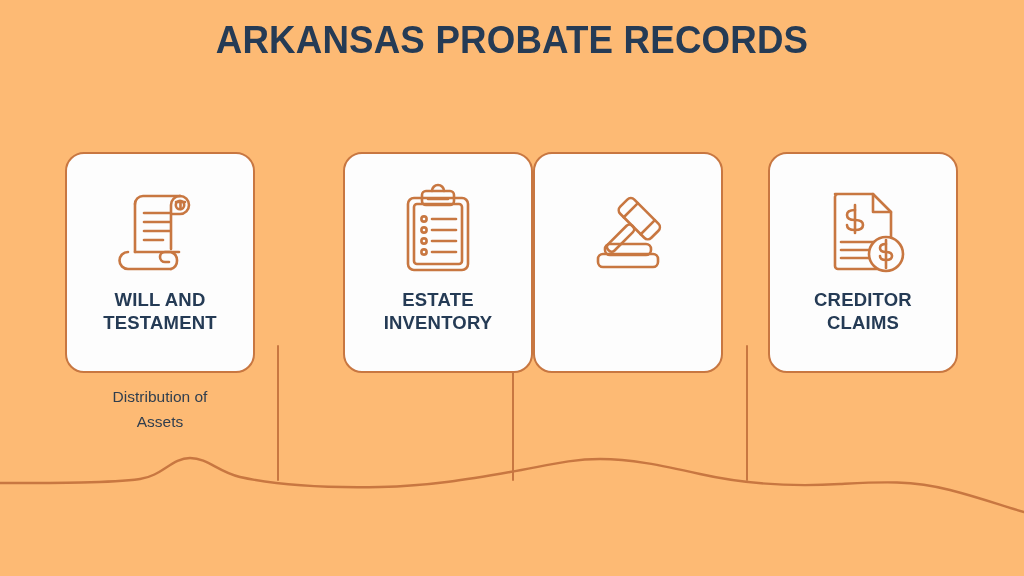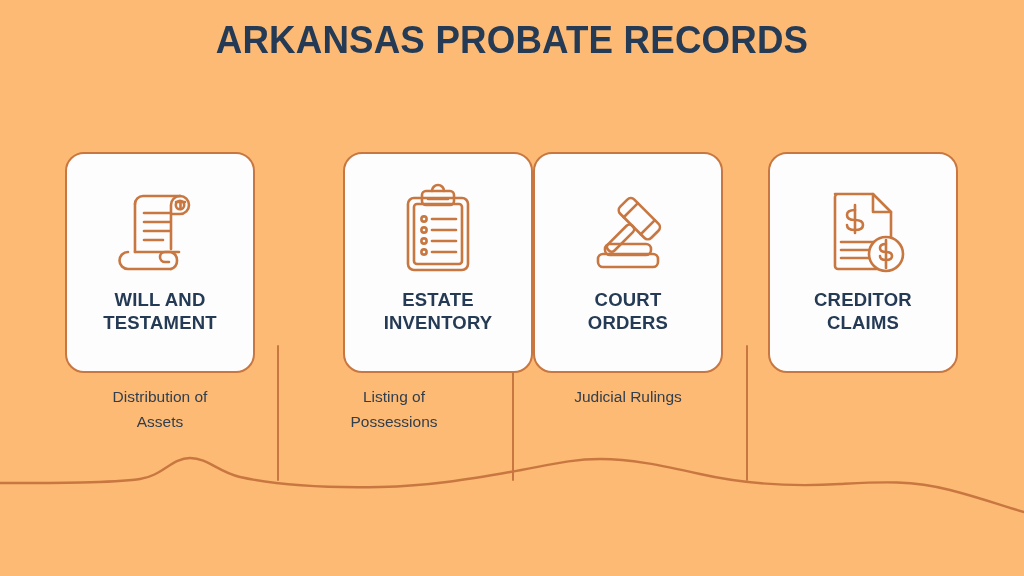--- a/index.html
+++ b/index.html
@@ -178,22 +178,20 @@
           <g transform="rotate(45 52 52)">
             <rect x="30" y="26" width="44" height="20" rx="5"></rect>
             <path d="M40 26 v20"></path>
             <path d="M64 26 v20"></path>
             <rect x="48" y="46" width="9" height="34" rx="4"></rect>
           </g>
           <rect x="22" y="76" width="60" height="13" rx="5"></rect>
           <rect x="29" y="66" width="46" height="11" rx="5"></rect>
         </svg>
       </div>
-      <div class="card-title">COURT
-ORDERS</div>
     </div>
 
     <div class="card card-4">
       <div class="card-icon">
         <svg viewBox="0 0 104 104" width="104" height="104" fill="none" stroke="#c87741" stroke-width="2.6" stroke-linecap="round" stroke-linejoin="round">
           <path d="M24 16 h38 l18 18 v54 a3 3 0 0 1 -3 3 h-50 a3 3 0 0 1 -3 -3 v-69 a3 3 0 0 1 3 -3 z"></path>
           <path d="M62 16 v18 h18"></path>
           <path d="M44 32 q-8 0 -8 5 q0 5 8 5 q8 0 8 5 q0 5 -8 5 q-8 0 -8 -5"></path>
           <path d="M44 27 v28"></path>
           <path d="M30 64 h40"></path>
@@ -206,23 +204,20 @@
       </div>
       <div class="card-title">CREDITOR
 CLAIMS</div>
     </div>
 
   </div>
 
   <div class="captions-row">
     <div class="caption caption-1">Distribution of
 Assets</div>
-    <div class="caption caption-2">Listing of
-Possessions</div>
-    <div class="caption caption-3">Judicial Rulings</div>
   </div>
 
   <div class="wave">
     <svg viewBox="0 0 1024 70" width="1024" height="70" fill="none" stroke="#c87741" stroke-width="2.4" stroke-linecap="round">
       <path d="M0 31
                C 60 31, 110 31, 140 27
                C 162 24, 172 6, 190 6
                C 208 6, 218 20, 240 25
                C 280 34, 330 36, 380 35
                C 430 34, 470 27, 510 20

